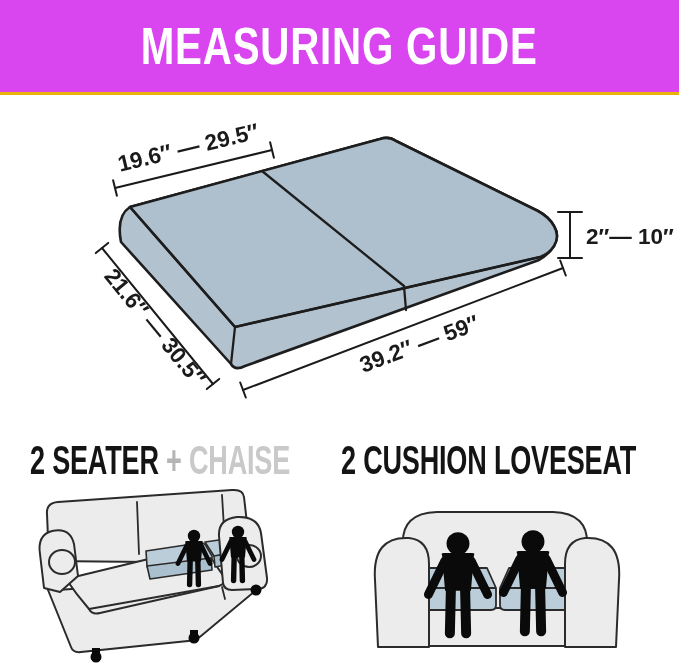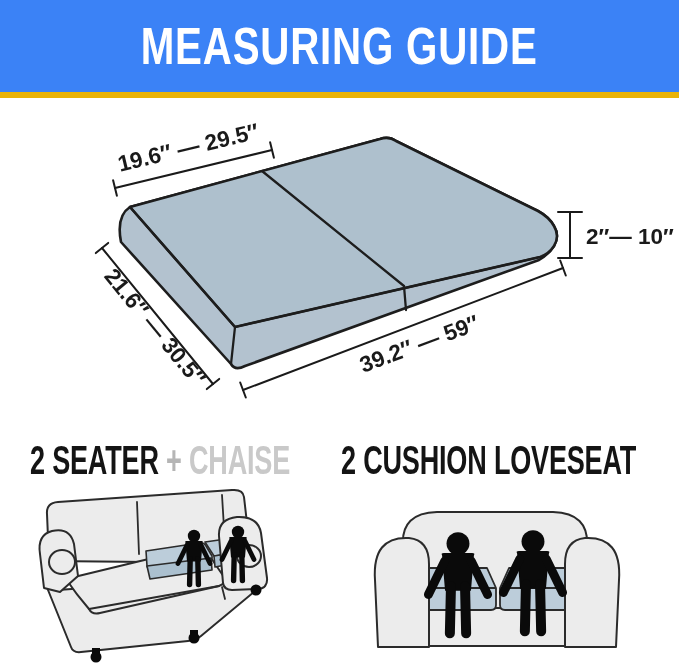--- a/index.html
+++ b/index.html
@@ -3,21 +3,21 @@
 <meta charset="utf-8">
 <style>
   html,body{margin:0;padding:0;}
   body{
     width:679px;height:668px;position:relative;overflow:hidden;
     background:#ffffff;font-family:"Liberation Sans",sans-serif;
   }
   
   .banner{
     position:absolute;left:0;top:0;width:679px;height:92px;
-    background:#3b82f6;border-bottom:6px solid #eab308;
+    background:#d946ef;border-bottom:3px solid #eab308;
     display:flex;align-items:center;justify-content:center;
   }
   .banner-title{
     color:#ffffff;font-size:51px;font-weight:bold;letter-spacing:1px;
     transform:scaleX(0.79);transform-origin:center center;white-space:nowrap;
   }
   
   .diagram-svg{position:absolute;left:0;top:95px;width:679px;height:360px;}
   .dim-text{
     font-family:"Liberation Sans",sans-serif;font-size:22.5px;font-weight:600;

